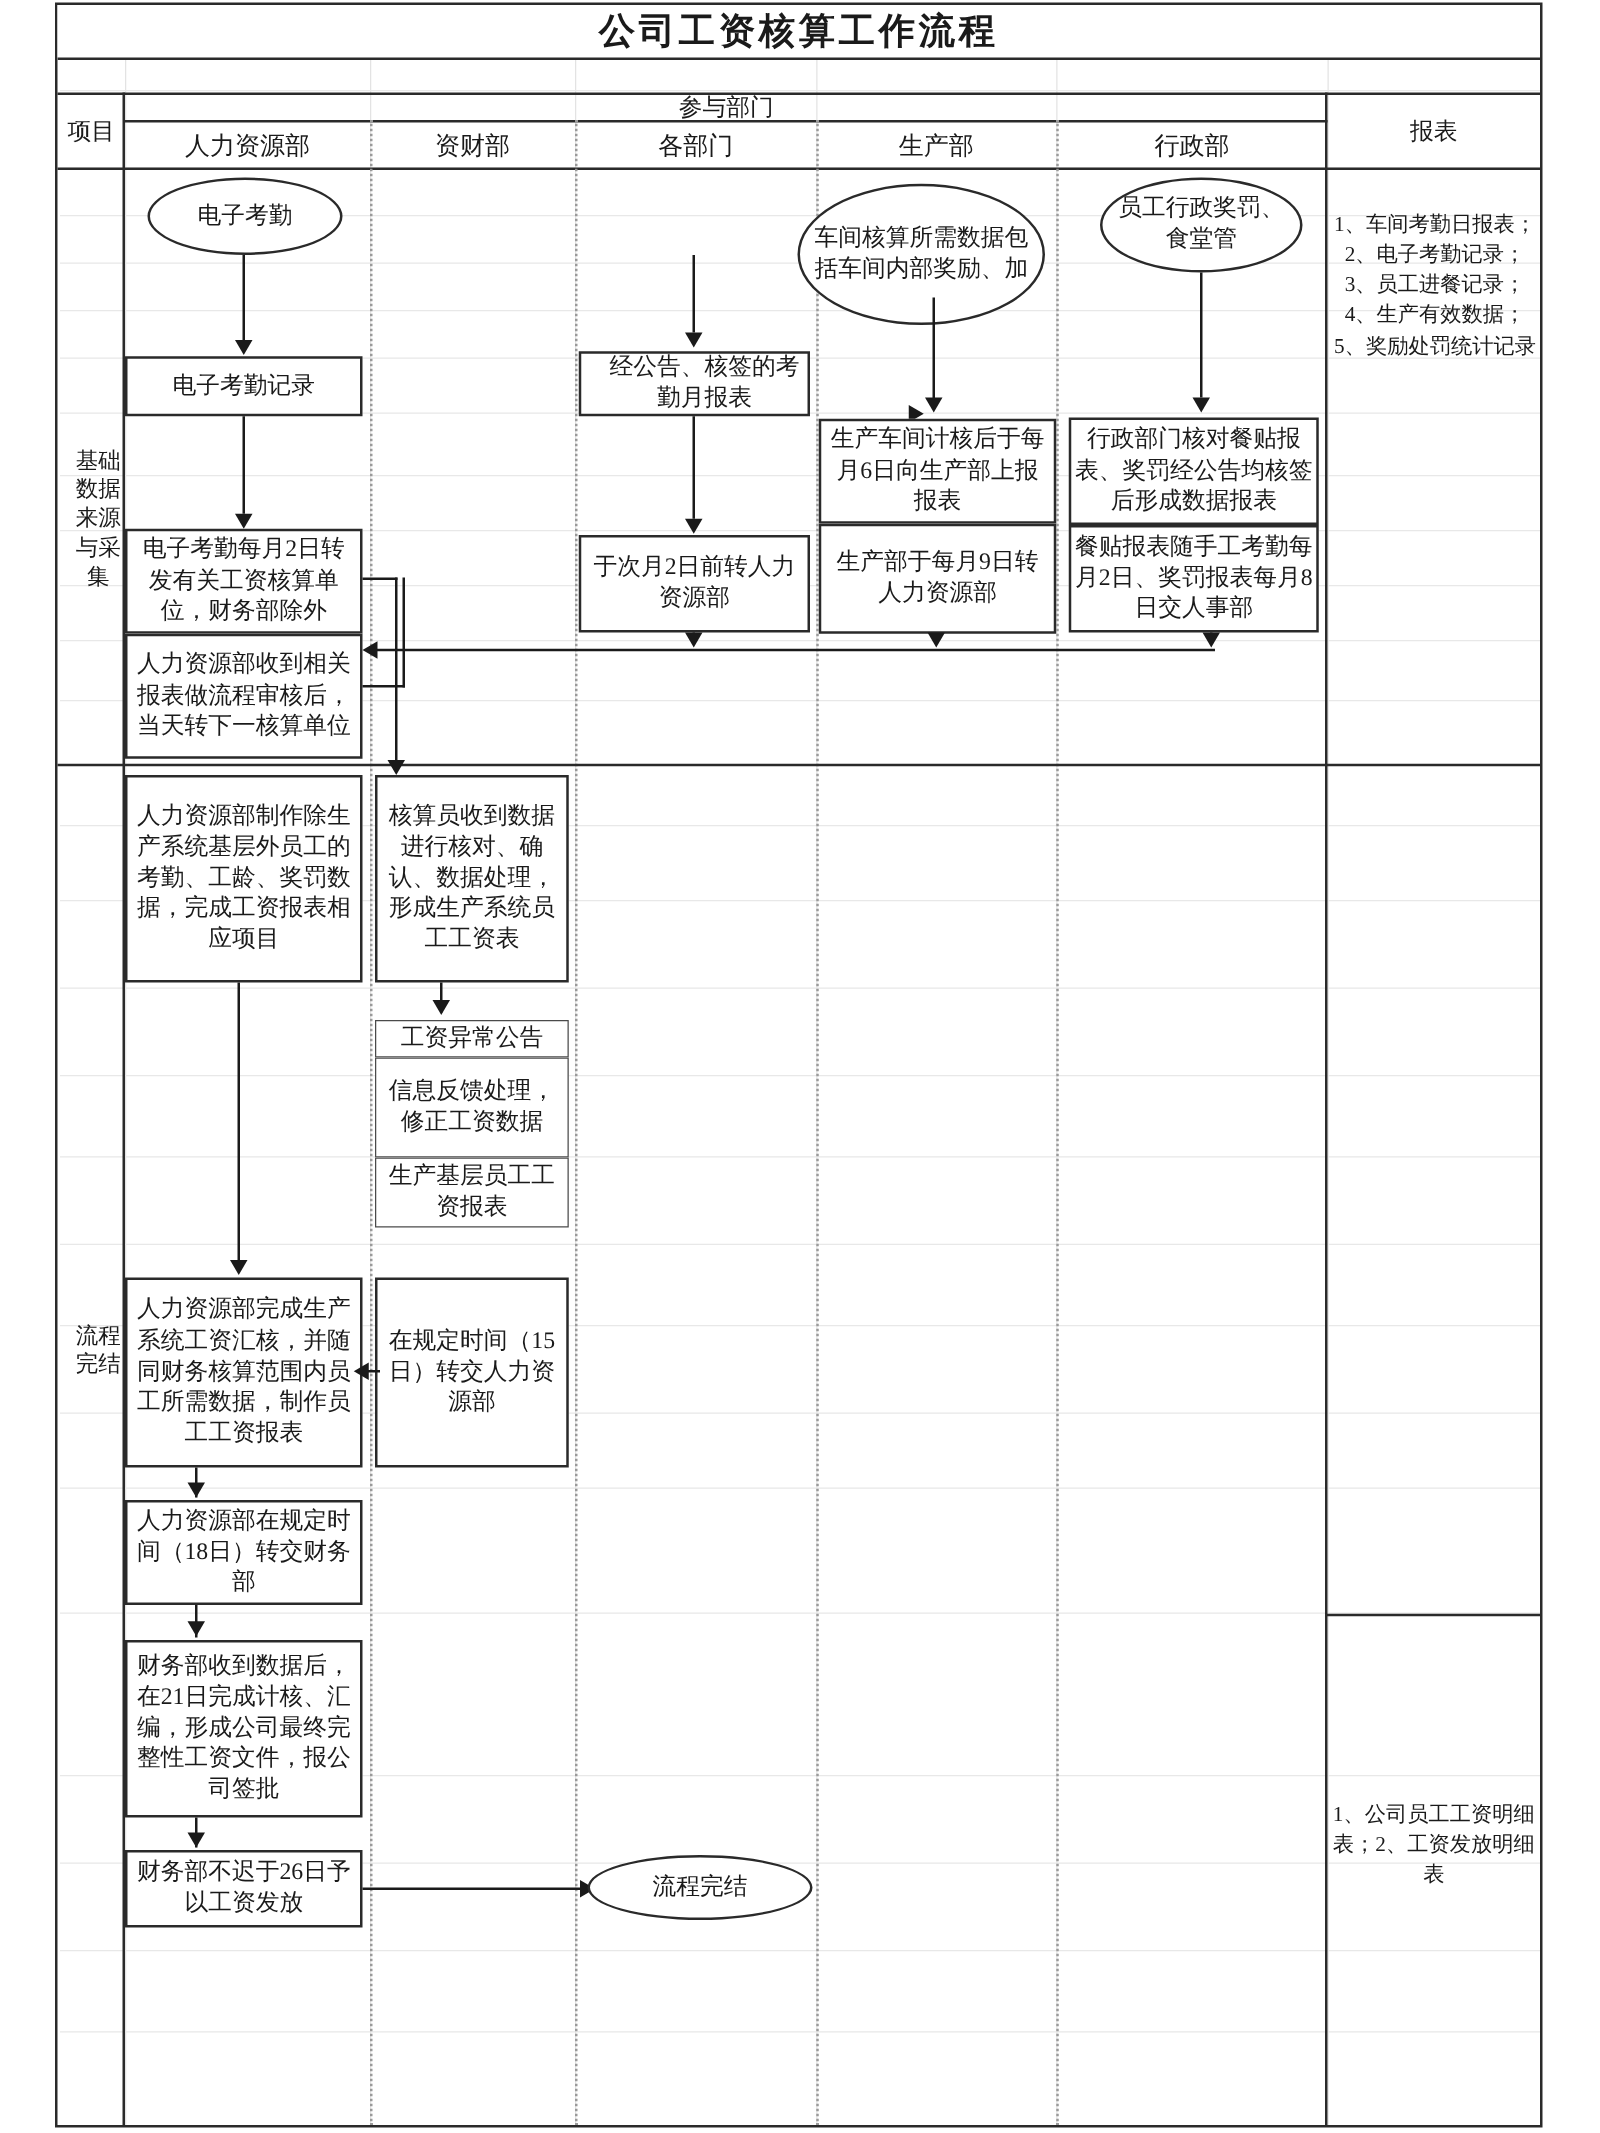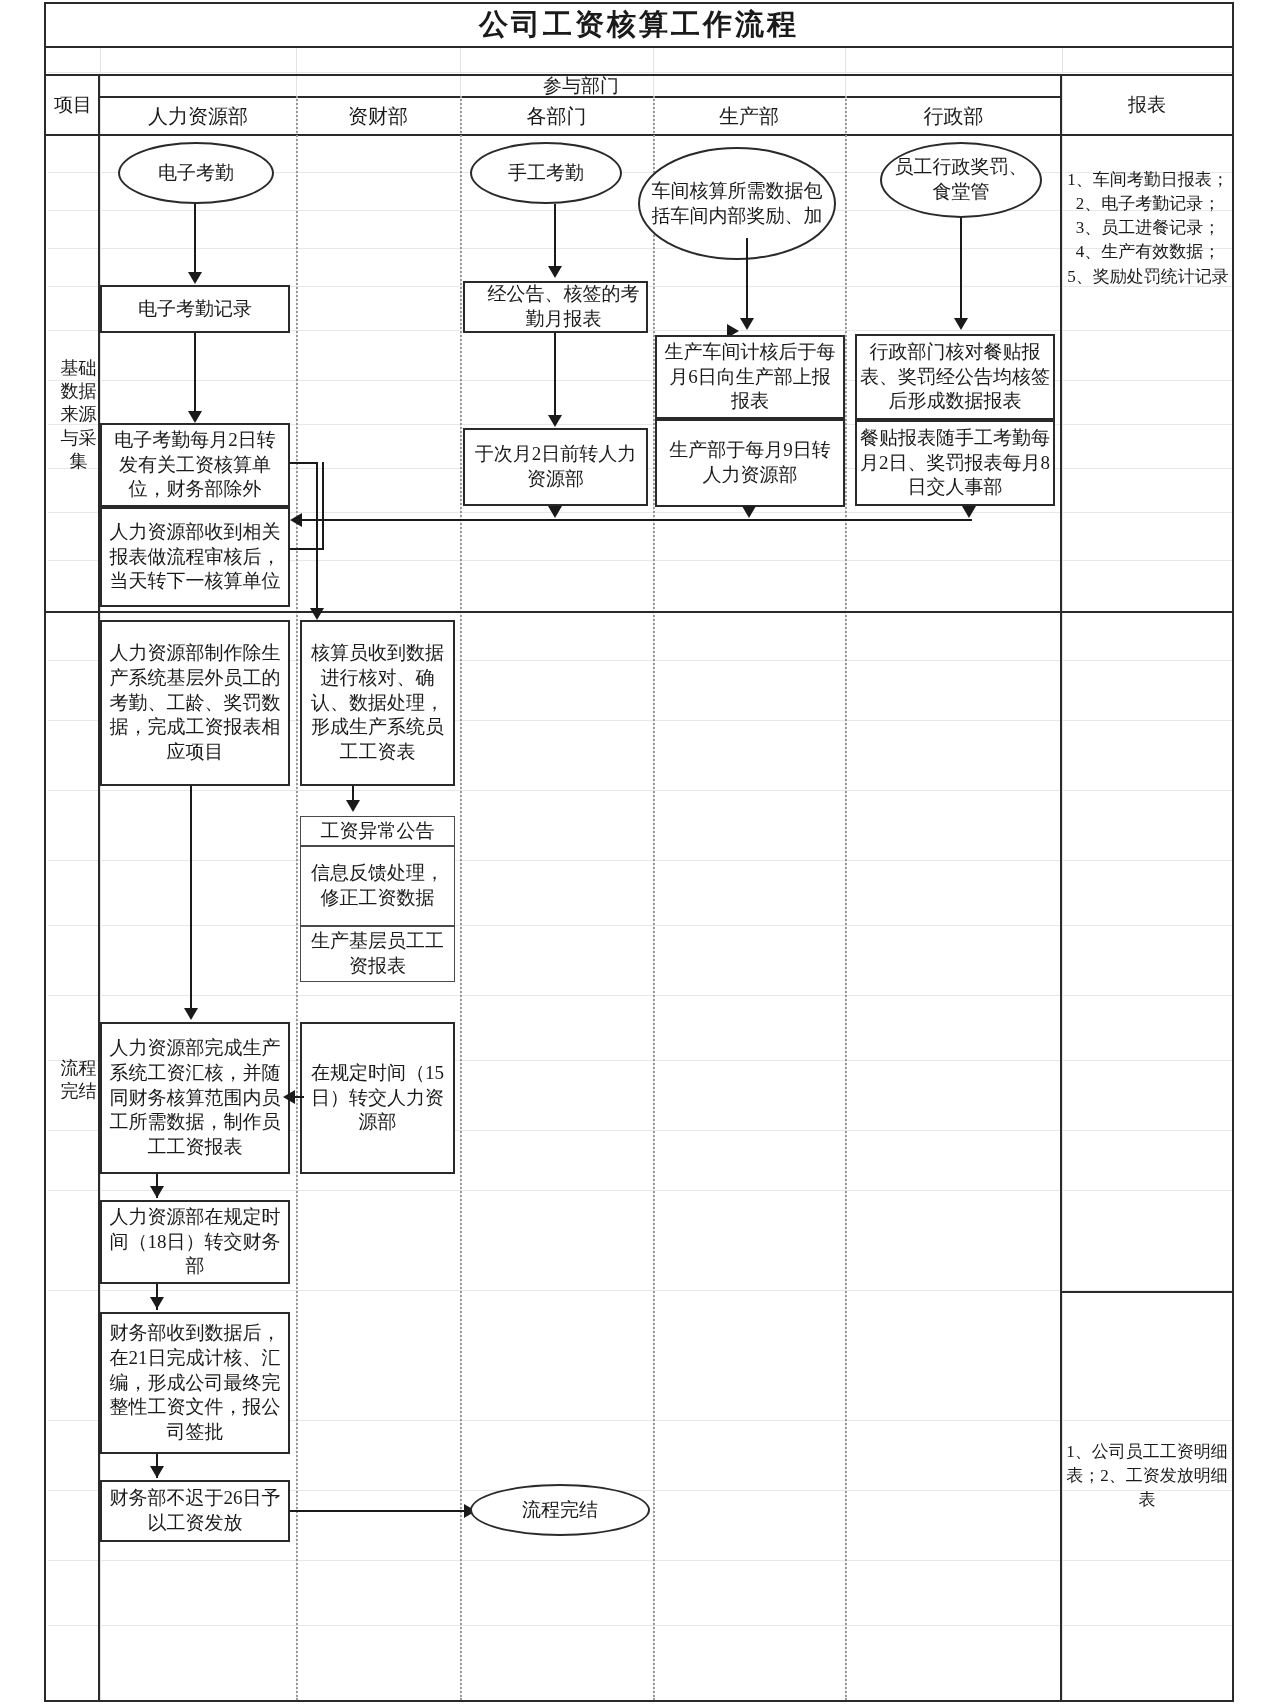--- a/index.html
+++ b/index.html
@@ -245,21 +245,20 @@
 
   <div class="box thin" style="left:300px;top:816px;width:155px;height:30px;text-align:center;">工资异常公告</div>
   <div class="box thin" style="left:300px;top:846px;width:155px;height:80px;">信息反馈处理，修正工资数据</div>
   <div class="box thin" style="left:300px;top:926px;width:155px;height:56px;">生产基层员工工资报表</div>
 
   <div class="box" style="left:300px;top:1022px;width:155px;height:152px;">在规定时间（15日）转交人力资源部</div>
 
   <div class="hline" style="left:292px;top:1096px;width:12px;"></div>
   <div class="arrow-l" style="left:283px;top:1090px;"></div>
 
-  <div class="ellipse" style="left:470px;top:142px;width:152px;height:62px;">手工考勤</div>
 
   <div class="vline" style="left:554px;top:204px;height:62px;"></div>
   <div class="arrow-d" style="left:548px;top:266px;"></div>
 
   <div class="box" style="left:463px;top:281px;width:185px;height:52px;padding-left:19px;">经公告、核签的考勤月报表</div>
 
   <div class="vline" style="left:554px;top:333px;height:82px;"></div>
   <div class="arrow-d" style="left:548px;top:415px;"></div>
 
   <div class="box" style="left:463px;top:428px;width:185px;height:78px;">于次月2日前转人力资源部</div>

